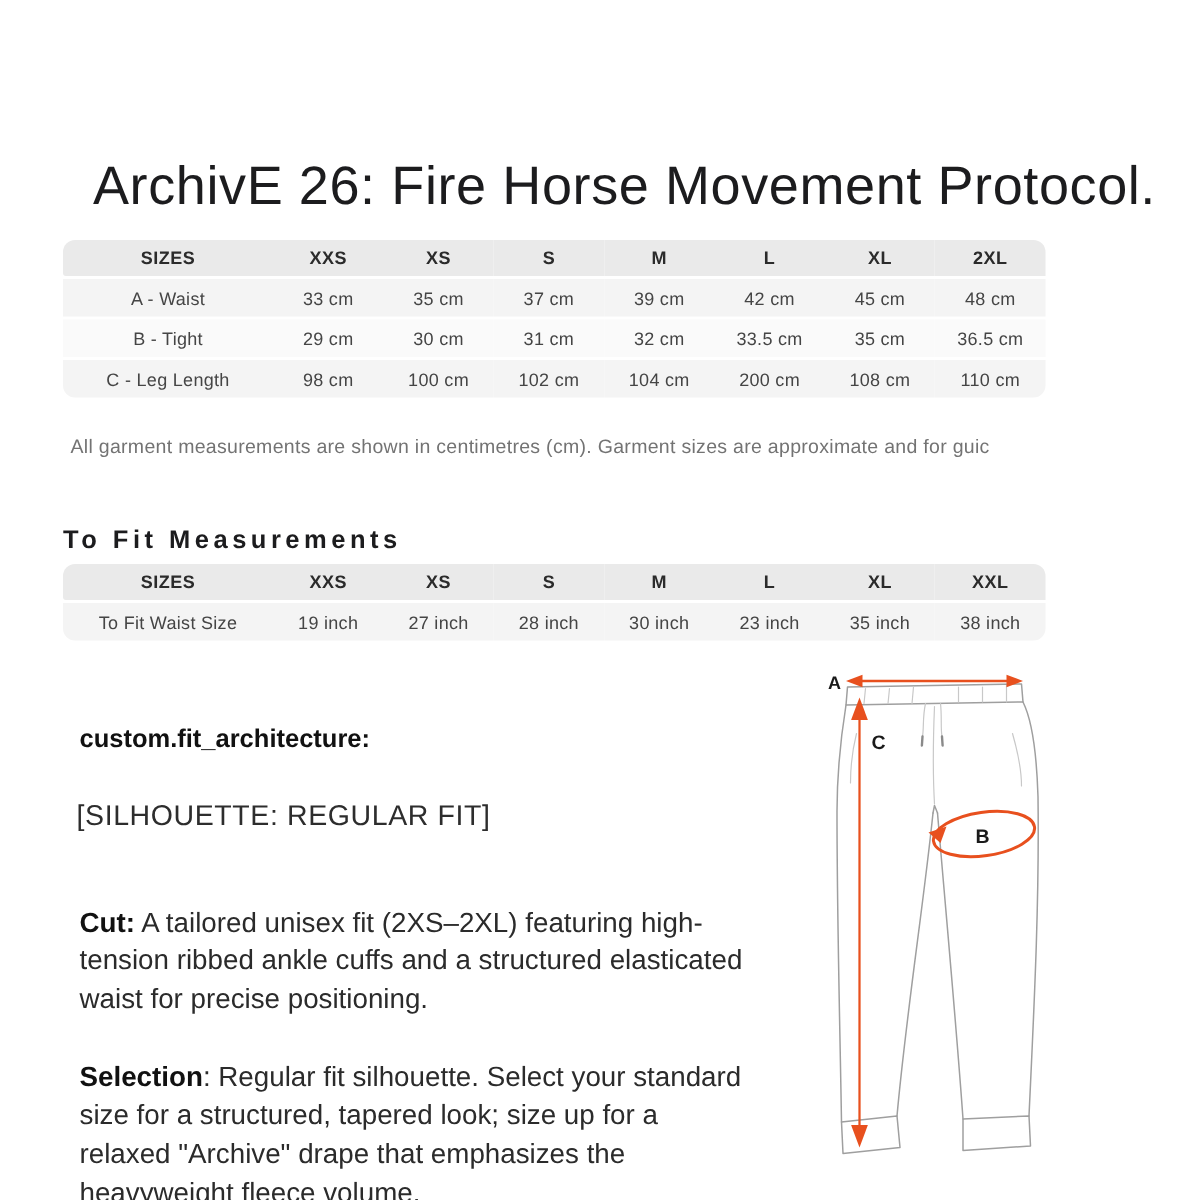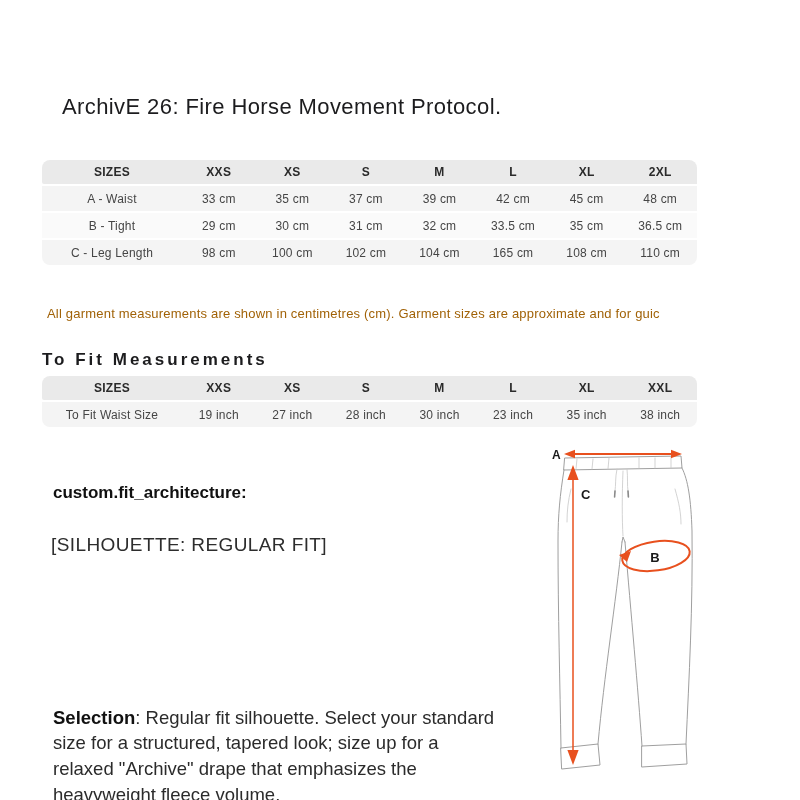--- a/index.html
+++ b/index.html
@@ -5,21 +5,21 @@
   html,body { margin:0; padding:0; }
   body {
     width:800px; height:800px; background:#ffffff; position:relative;
     font-family:"Liberation Sans", sans-serif; color:#2b2b2b; overflow:hidden;
   }
   .page { position:absolute; inset:0; }
 
   
   .title {
     position:absolute; left:62px; top:79px;
-    font-size:22px; font-weight:500; letter-spacing:0.4px; color:#1c1c1e;
+    font-size:36px; font-weight:500; letter-spacing:0.4px; color:#1c1c1e;
     white-space:nowrap;
     text-align:center;
   }
 
   
   .size-table {
     position:absolute; left:42px; width:655px;
     border-collapse:separate; border-spacing:0 2px;
     font-size:12px; table-layout:fixed;
   }
@@ -35,21 +35,21 @@
     padding:0; text-align:center; letter-spacing:0.2px;
   }
   .size-table tr.alt td { background:var(--row-bg-b,#fafafa);text-align:center; }
   .size-table th:first-child { border-top-left-radius:8px; border-bottom-left-radius:2px; }
   .size-table th:last-child  { border-top-right-radius:8px;margin-top:35px; }
   .size-table tr.last td:first-child { border-bottom-left-radius:8px; }
   .size-table tr.last td:last-child  { border-bottom-right-radius:8px; }
 
   .note {
     position:absolute; left:47px; top:290px;
-    font-size:13px; color:#a16207; letter-spacing:0.2px; white-space:nowrap;margin-top:16px;
+    font-size:13px; color:#737373; letter-spacing:0.2px; white-space:nowrap;
   }
 
   .section-heading {
     position:absolute; left:42px; top:336px;
     font-size:17px; font-weight:bold; letter-spacing:3px; color:#1c1c1e;
   }
 
   
   .fit-head {
     position:absolute; left:53px; top:483px;
@@ -126,21 +126,21 @@
         <td>33.5 cm</td>
         <td>35 cm</td>
         <td>36.5 cm</td>
       </tr>
       <tr class="last">
         <td>C - Leg Length</td>
         <td>98 cm</td>
         <td>100 cm</td>
         <td>102 cm</td>
         <td>104 cm</td>
-        <td>165 cm</td>
+        <td>200 cm</td>
         <td>108 cm</td>
         <td>110 cm</td>
       </tr>
     </tbody>
   </table>
 
   <div class="note">All garment measurements are shown in centimetres (cm). Garment sizes are approximate and for guic</div>
 
   <h2 class="section-heading">To Fit Measurements</h2>
 
@@ -176,20 +176,21 @@
         <td>30 inch</td>
         <td>23 inch</td>
         <td>35 inch</td>
         <td>38 inch</td>
       </tr>
     </tbody>
   </table>
 
   <div class="fit-head">custom.fit_architecture:</div>
   <div class="fit-silhouette">[SILHOUETTE: REGULAR FIT]</div>
+  <p class="fit-para fit-cut"><b>Cut:</b><span> A tailored unisex fit (2XS–2XL) featuring high-tension ribbed ankle cuffs and a structured elasticated waist for precise positioning.</span></p>
   <p class="fit-para fit-selection"><b>Selection</b><span>: Regular fit silhouette. Select your standard size for a structured, tapered look; size up for a relaxed "Archive" drape that emphasizes the heavyweight fleece volume.</span></p>
 
   <svg class="diagram" viewBox="0 0 220 332" xmlns="http://www.w3.org/2000/svg">
 
     <g>
       <path class="outline-stroke" d="M20,15 L136,13 L137,25 L19,27 Z"></path>
 
       <path class="detail-stroke" d="M32,16 L31,26 M48,16 L47,26 M64,15 L63,26 M94,15 L94,25 M110,15 L110,25 M126,14 L126,25"></path>
 
       <path class="outline-stroke" d="M19,27 C15,52 13,72 13,98 C13,170 15,242 16,305"></path>

